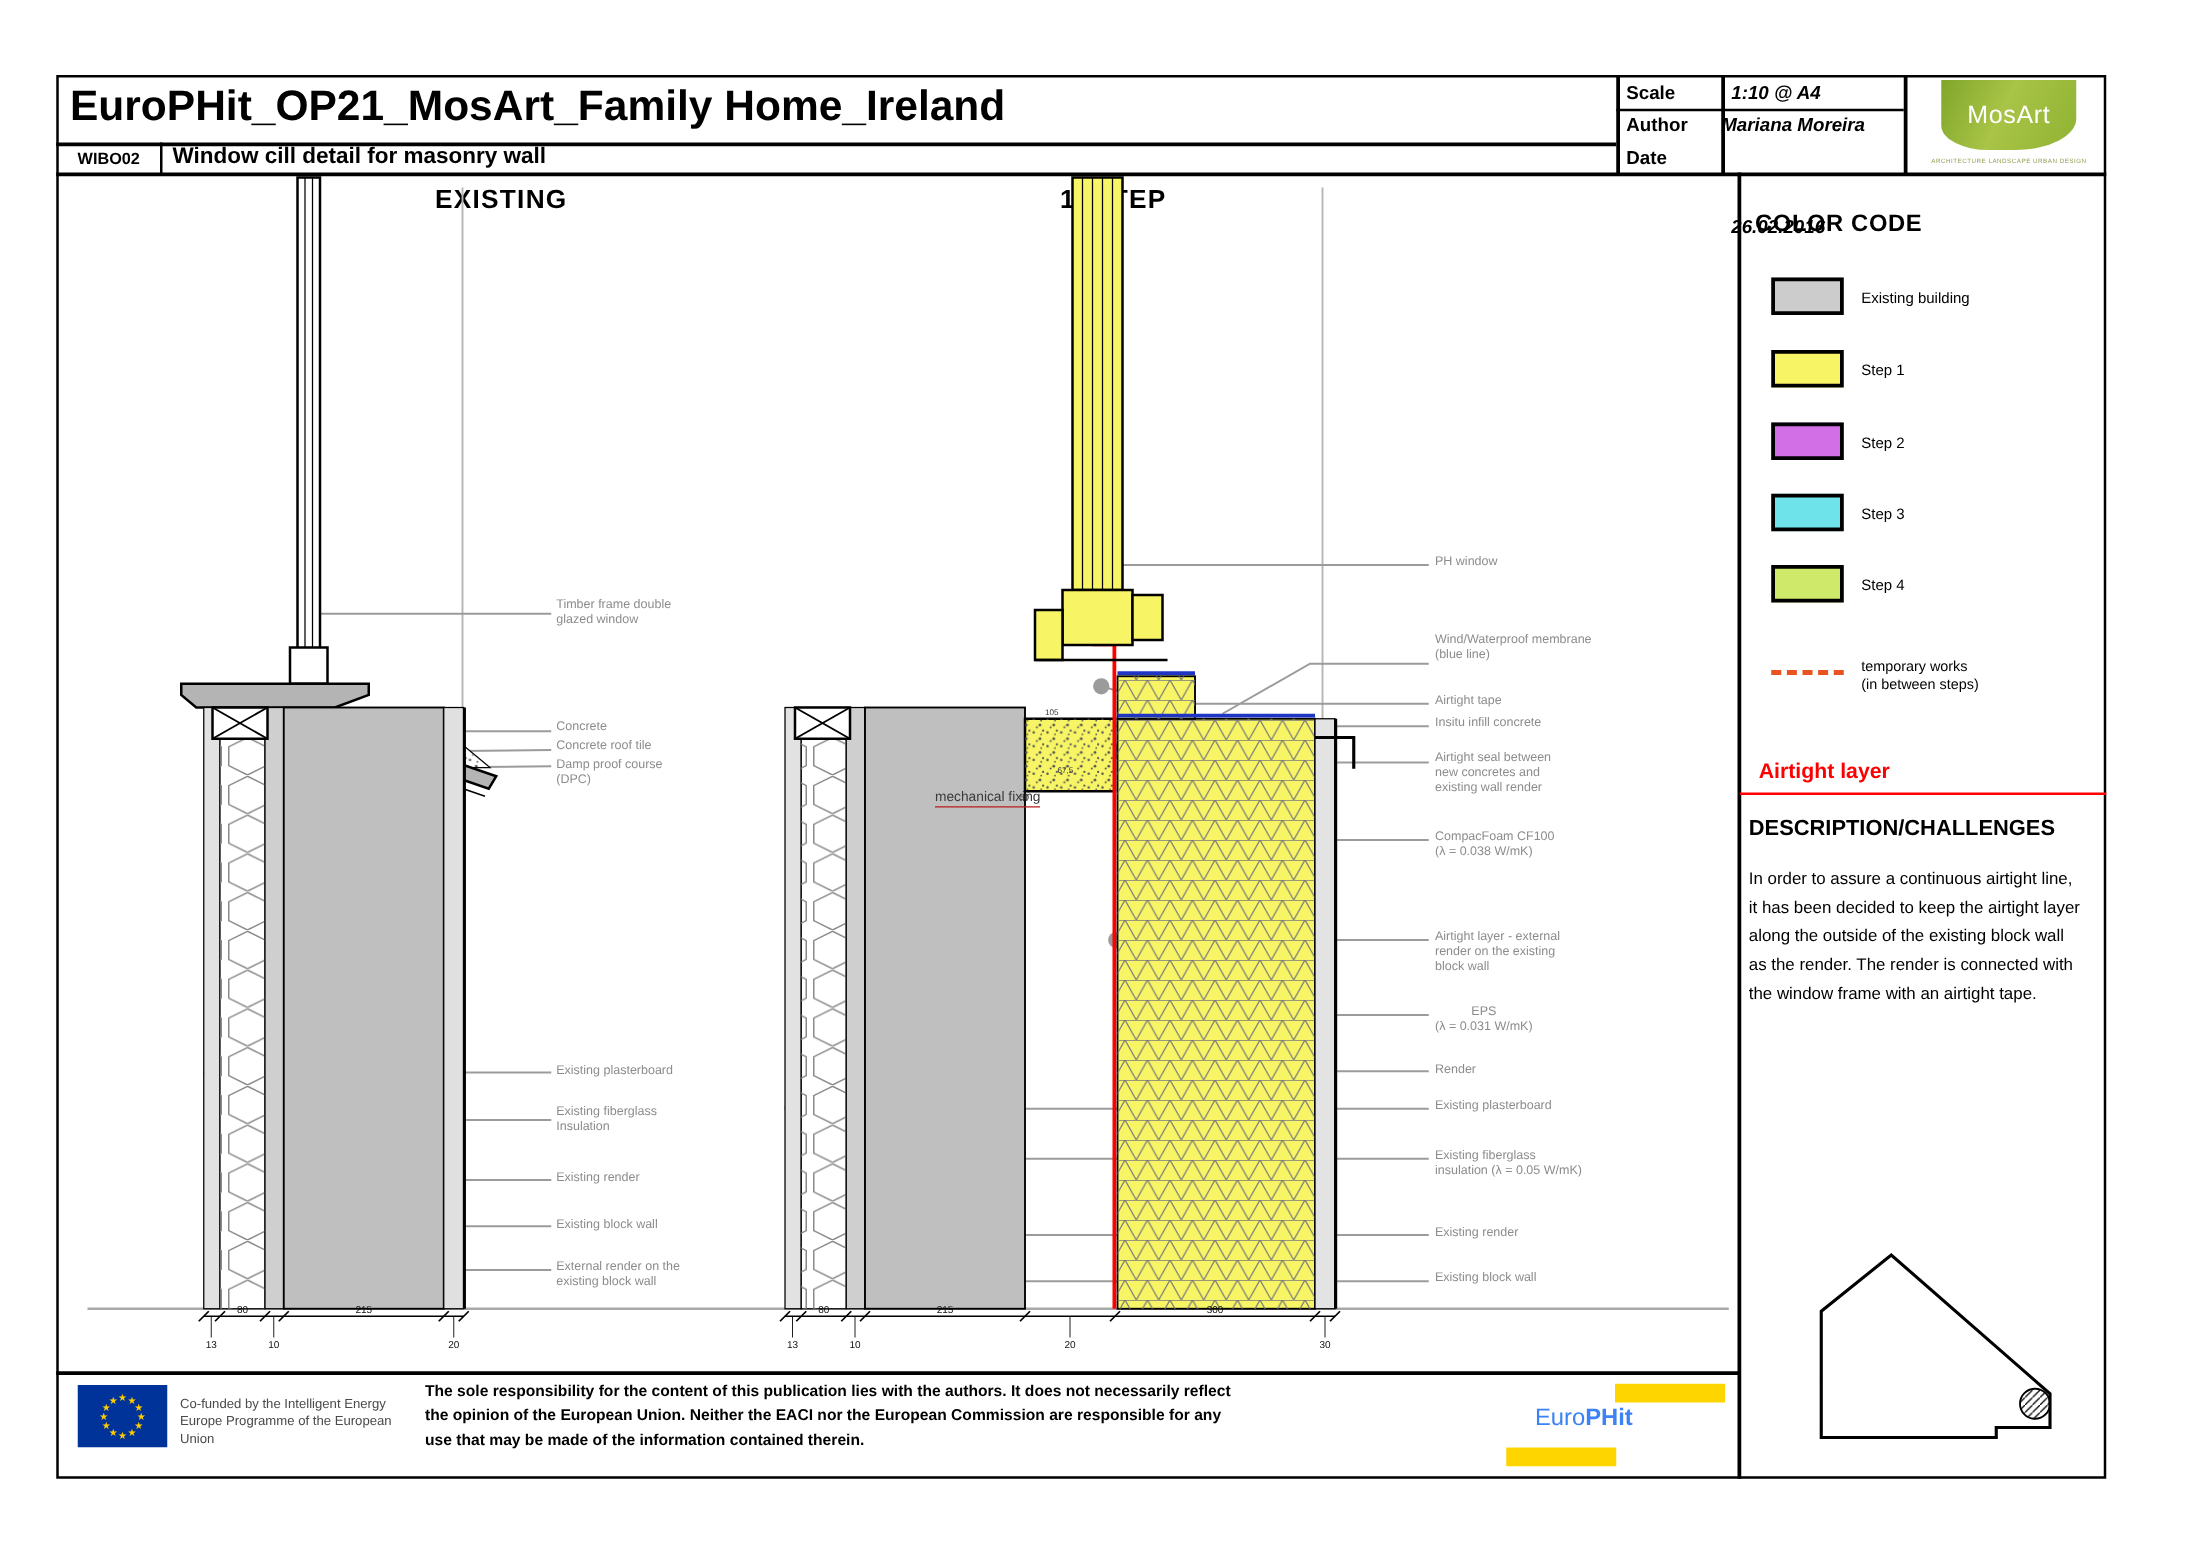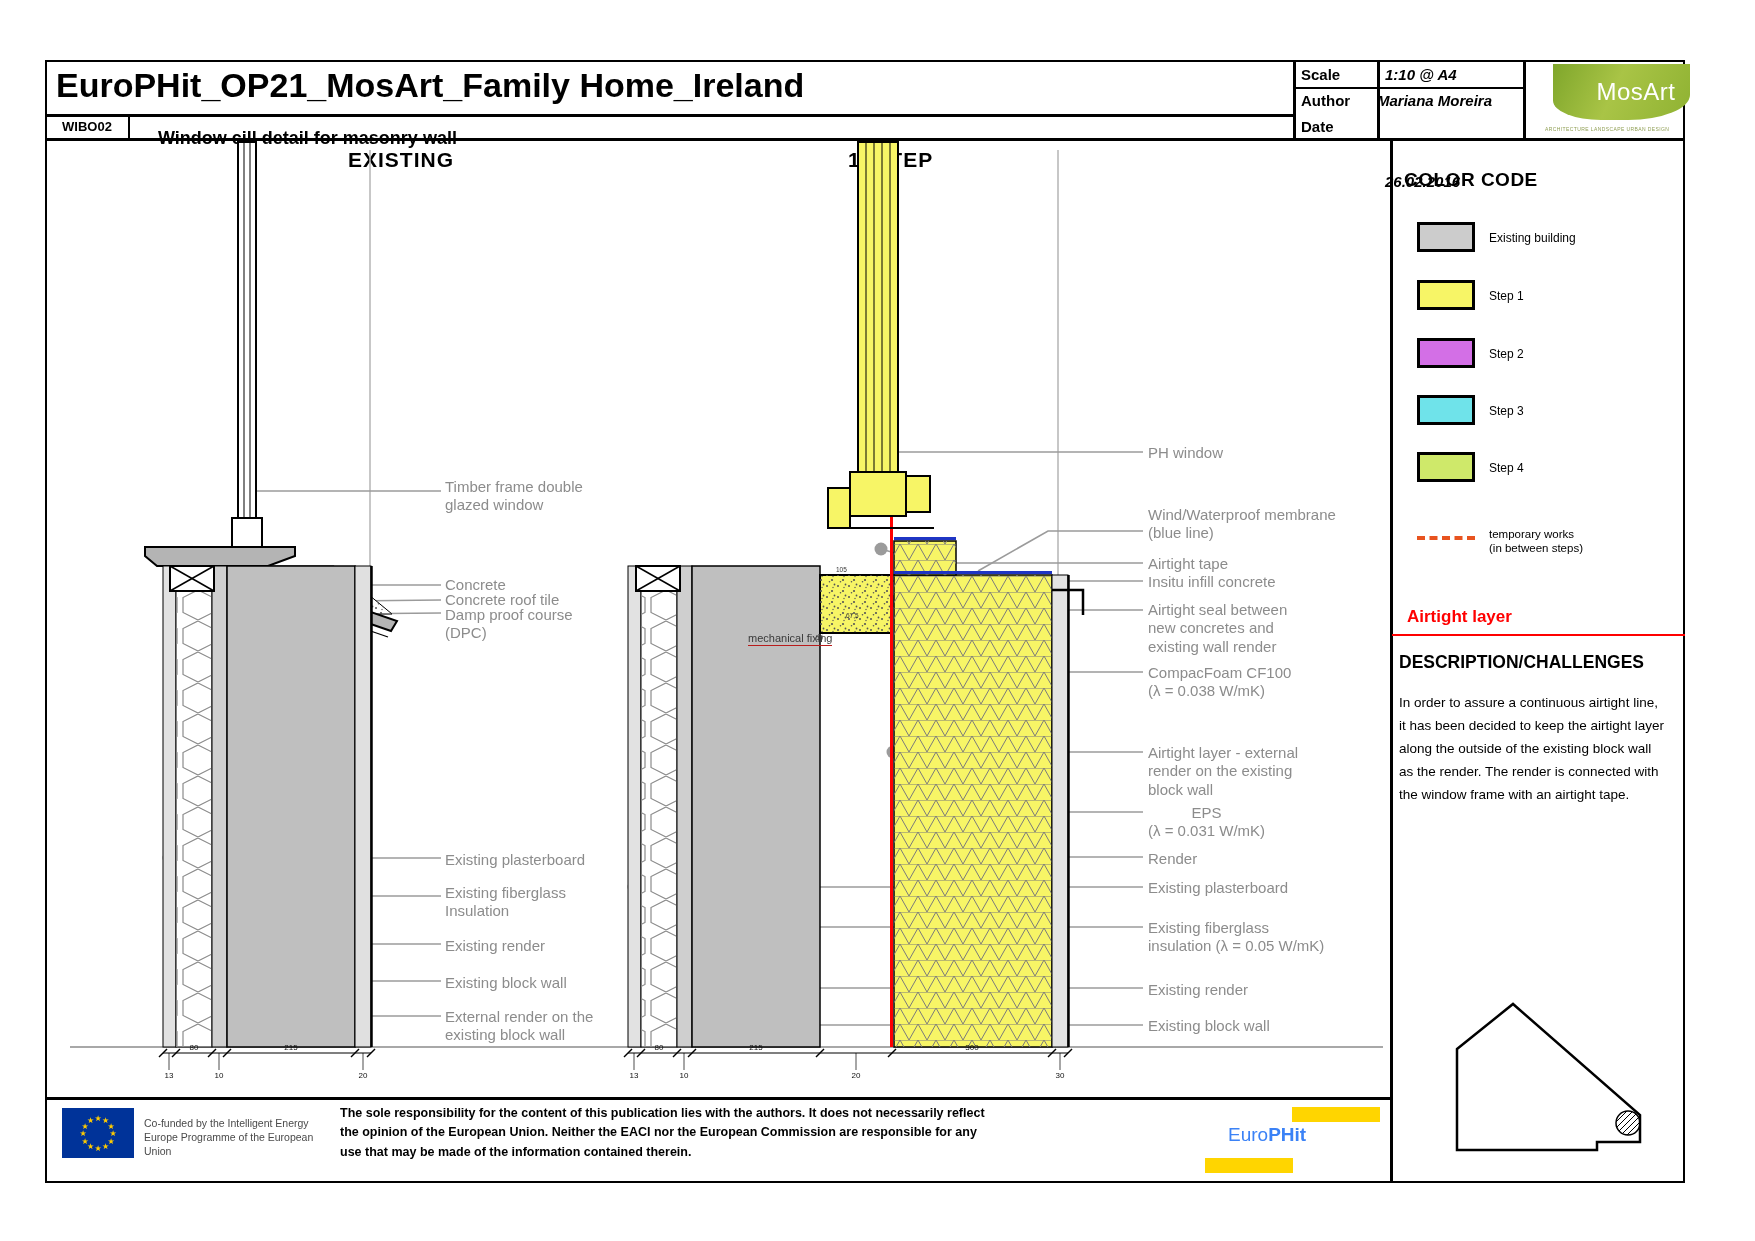--- a/index.html
+++ b/index.html
@@ -5,25 +5,25 @@
   html,body{margin:0;padding:0;background:#fff;}
   body{width:1755px;height:1241px;position:relative;font-family:"Liberation Sans",sans-serif;color:#000;}
   .abs{position:absolute;}
   .vline{position:absolute;background:#000;width:2.5px;}
   .hline{position:absolute;background:#000;height:2.5px;}
   .frame{position:absolute;left:45px;top:60px;width:1640px;height:1123px;border:2.5px solid #000;box-sizing:border-box;}
   .proj-title{position:absolute;left:56px;top:66px;font-size:34px;font-weight:bold;white-space:nowrap;}
   .tb-label{position:absolute;font-size:15px;font-weight:bold;}
   .tb-value{position:absolute;font-size:15px;font-weight:bold;white-space:nowrap;font-style:italic;}
   .code-cell{position:absolute;left:47px;top:119px;width:80px;text-align:center;font-size:13px;font-weight:bold;}
-  .dwg-title{position:absolute;left:138px;top:128px;font-size:18px;font-weight:bold;margin-left:20px;}
-  .mosart{position:absolute;left:1553px;top:64px;width:108px;height:56px;background:linear-gradient(115deg,#7fa62b 0%,#a9c446 45%,#8fb232 100%);border-radius:0 0 45% 35%;display:flex;align-items:center;justify-content:center;color:#fff;font-size:24px;letter-spacing:0.5px;padding-left:29px;}
+  .dwg-title{position:absolute;left:138px;top:114px;font-size:18px;font-weight:bold;}
+  .mosart{position:absolute;left:1553px;top:64px;width:108px;height:56px;background:linear-gradient(115deg,#7fa62b 0%,#a9c446 45%,#8fb232 100%);border-radius:0 0 45% 35%;display:flex;align-items:center;justify-content:center;color:#fff;font-size:20px;letter-spacing:0.5px;}
   .mosart-cap{position:absolute;left:1545px;top:126px;width:124px;text-align:center;font-size:5px;color:#8f9e53;letter-spacing:0.4px;white-space:nowrap;}
   .dhead{position:absolute;font-weight:bold;font-size:21px;letter-spacing:1px;white-space:pre;}
-  .dlabel{position:absolute;font-size:15px;color:#8c8c8c;line-height:1.22;white-space:pre-line;}
+  .dlabel{position:absolute;font-size:10px;color:#8c8c8c;line-height:1.22;white-space:pre-line;}
   .mech{position:absolute;font-size:11px;color:#3a3a3a;border-bottom:1px solid #b91c1c;padding-bottom:1px;white-space:nowrap;}
   .sb-title{position:absolute;font-size:19px;font-weight:bold;letter-spacing:0.5px;}
   .swatch{position:absolute;width:58px;height:30px;border:3px solid #000;box-sizing:border-box;}
   .sw-label{position:absolute;font-size:12px;}
   .dash{position:absolute;width:58px;height:0;border-top:4px dashed #e8531f;}
   .tmp-label{position:absolute;font-size:11.5px;line-height:1.25;white-space:pre-line;}
   .airtight{position:absolute;font-size:17px;font-weight:bold;color:#ff0000;}
   .redrule{position:absolute;height:0;border-top:2.5px solid #ff0000;}
   .desc-title{position:absolute;font-size:17.5px;font-weight:bold;}
   .desc-text{position:absolute;font-size:13.5px;line-height:1.7;}

